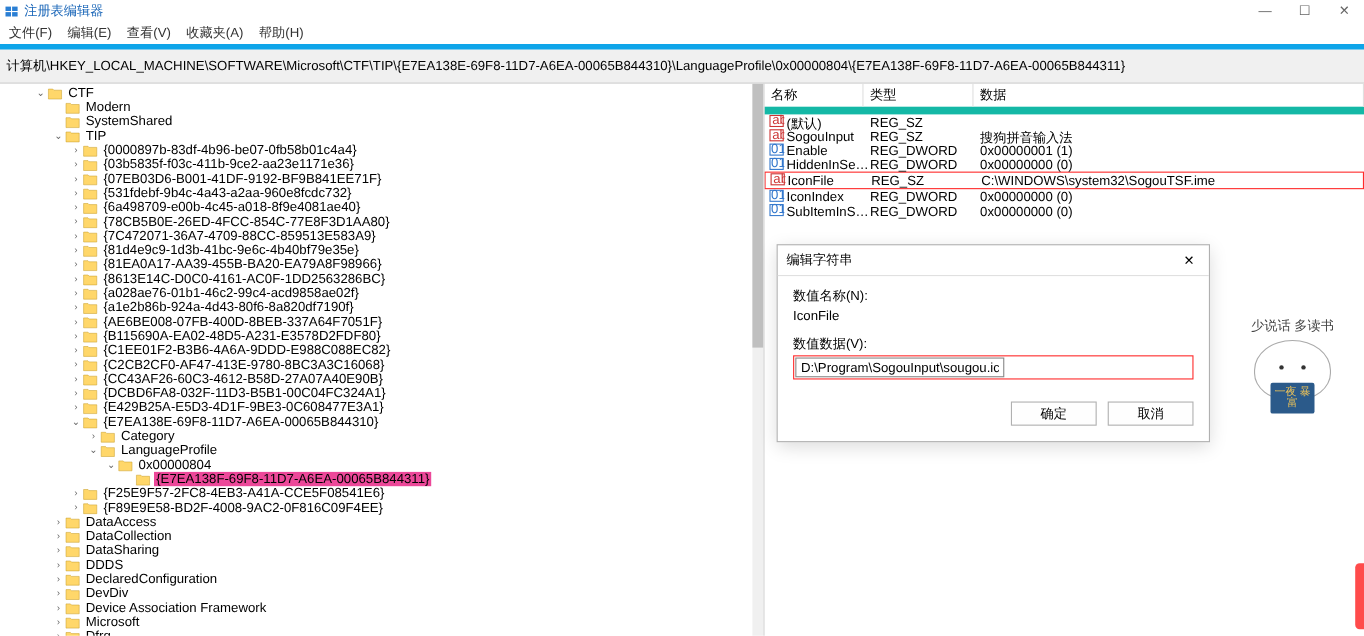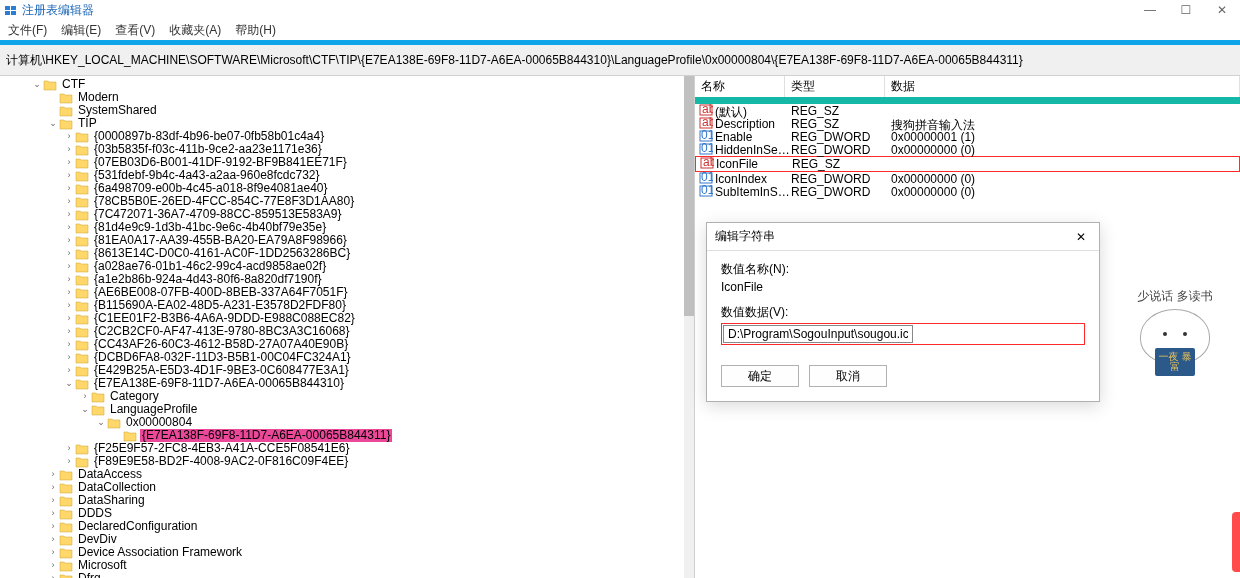--- a/index.html
+++ b/index.html
@@ -53,21 +53,21 @@
 
 .dialog { position: absolute; left: 706px; top: 186px; width: 394px; background: #ffffff; border: 1px solid #b0b0b0; box-shadow: 0 4px 16px rgba(0,0,0,0.15); margin-top: 36px; }
 .dialog-title { height: 28px; display: flex; align-items: center; justify-content: space-between; padding: 0 8px; border-bottom: 1px solid #e0e0e0; }
 .dialog-close { width: 20px; text-align: center; }
 .dialog-body { padding: 10px 14px; }
 .field-label { margin-bottom: 2px; }
 .field-value { margin-bottom: 10px; }
 .dialog input.text { width: 100%; border: 1px solid #888; padding: 2px 4px; font-size: 12px; height: 20px; }
 .dialog .input-highlight { border: 1px solid #ff2a2a; padding: 1px; display: inline-block; width: 100%; }
 .dialog .input-highlight input { width: 190px; border: 1px solid #888; height: 18px; padding: 0 4px; }
-.dialog-buttons { display: flex; gap: 10px; padding: 10px 14px 14px; }
+.dialog-buttons { display: flex; justify-content: flex-end; gap: 10px; padding: 10px 14px 14px; }
 .dialog-buttons button { width: 78px; height: 22px; border: 1px solid #b0b0b0; background: #fefefe; font-size: 12px; }
 
 
 .mascot { position: absolute; right: 0px; bottom: 200px; width: 130px; height: 90px; color: #888; font-family: cursive; font-size: 12px; text-align: center; }
 .mascot .bun { width: 70px; height: 55px; background: #fff; border: 1px solid #aaa; border-radius: 50% 50% 45% 45%; margin: 4px auto 0; position: relative; }
 .mascot .bun::before, .mascot .bun::after { content:""; position:absolute; width:4px; height:4px; background:#333; border-radius:50%; top:22px; }
 .mascot .bun::before { left: 22px; } .mascot .bun::after { right: 22px; }
 .mascot .book { width: 40px; height: 28px; background: #2b5a8a; margin: -16px auto 0; border-radius: 2px; position: relative; color:#e8c05a; display:flex; align-items:center; justify-content:center; font-size:10px; line-height:10px; }
 .mascot .catchphrase { color: #444; }
 
@@ -484,21 +484,21 @@
           <span class="name">(默认)</span>
           <span class="type">REG_SZ</span>
         </div>
         <div class="value-row">
           <span class="value-icon">
             <svg width="14" height="12">
               <rect x="1" y="1" width="12" height="10" fill="#fff" stroke="#c33"></rect>
               <text x="3" y="9" font-size="7" fill="#c33">ab</text>
             </svg>
           </span>
-          <span class="name">Description</span>
+          <span class="name">SogouInput</span>
           <span class="type">REG_SZ</span>
           <span class="data">搜狗拼音输入法</span>
         </div>
         <div class="value-row">
           <span class="value-icon">
             <svg width="14" height="12">
               <rect x="1" y="1" width="12" height="10" fill="#fff" stroke="#37c"></rect>
               <text x="2" y="9" font-size="6" fill="#37c">011</text>
             </svg>
           </span>
@@ -519,20 +519,21 @@
         </div>
         <div class="value-row highlight">
           <span class="value-icon">
             <svg width="14" height="12">
               <rect x="1" y="1" width="12" height="10" fill="#fff" stroke="#c33"></rect>
               <text x="3" y="9" font-size="7" fill="#c33">ab</text>
             </svg>
           </span>
           <span class="name">IconFile</span>
           <span class="type">REG_SZ</span>
+          <span class="data">C:\WINDOWS\system32\SogouTSF.ime</span>
         </div>
         <div class="value-row">
           <span class="value-icon">
             <svg width="14" height="12">
               <rect x="1" y="1" width="12" height="10" fill="#fff" stroke="#37c"></rect>
               <text x="2" y="9" font-size="6" fill="#37c">011</text>
             </svg>
           </span>
           <span class="name">IconIndex</span>
           <span class="type">REG_DWORD</span>

